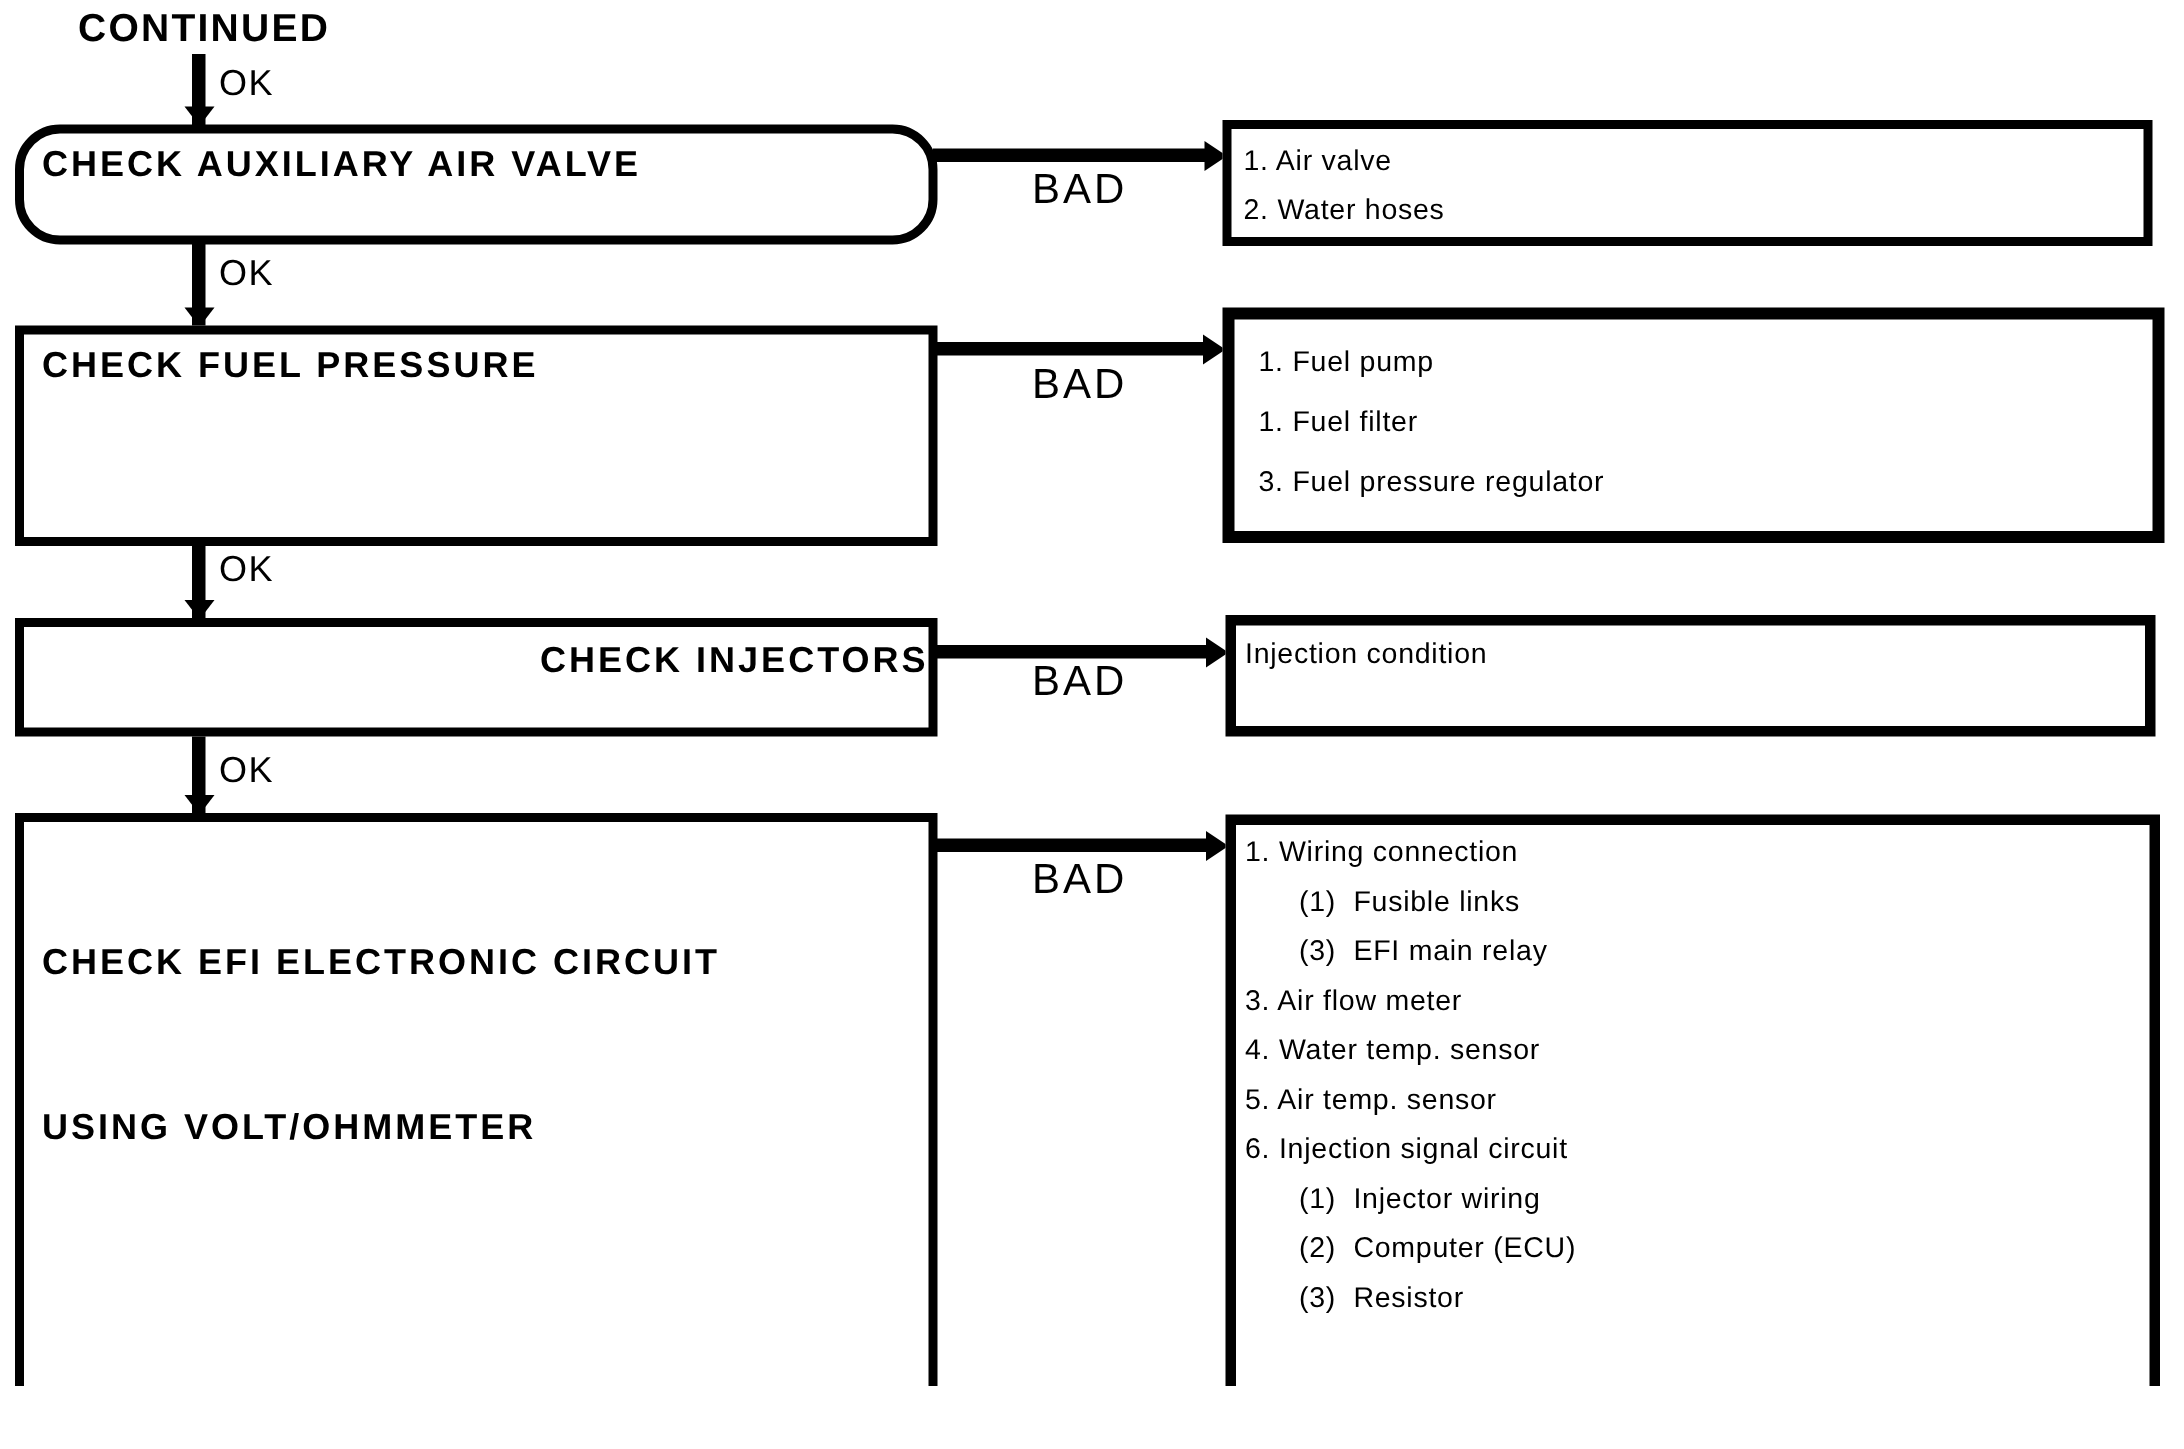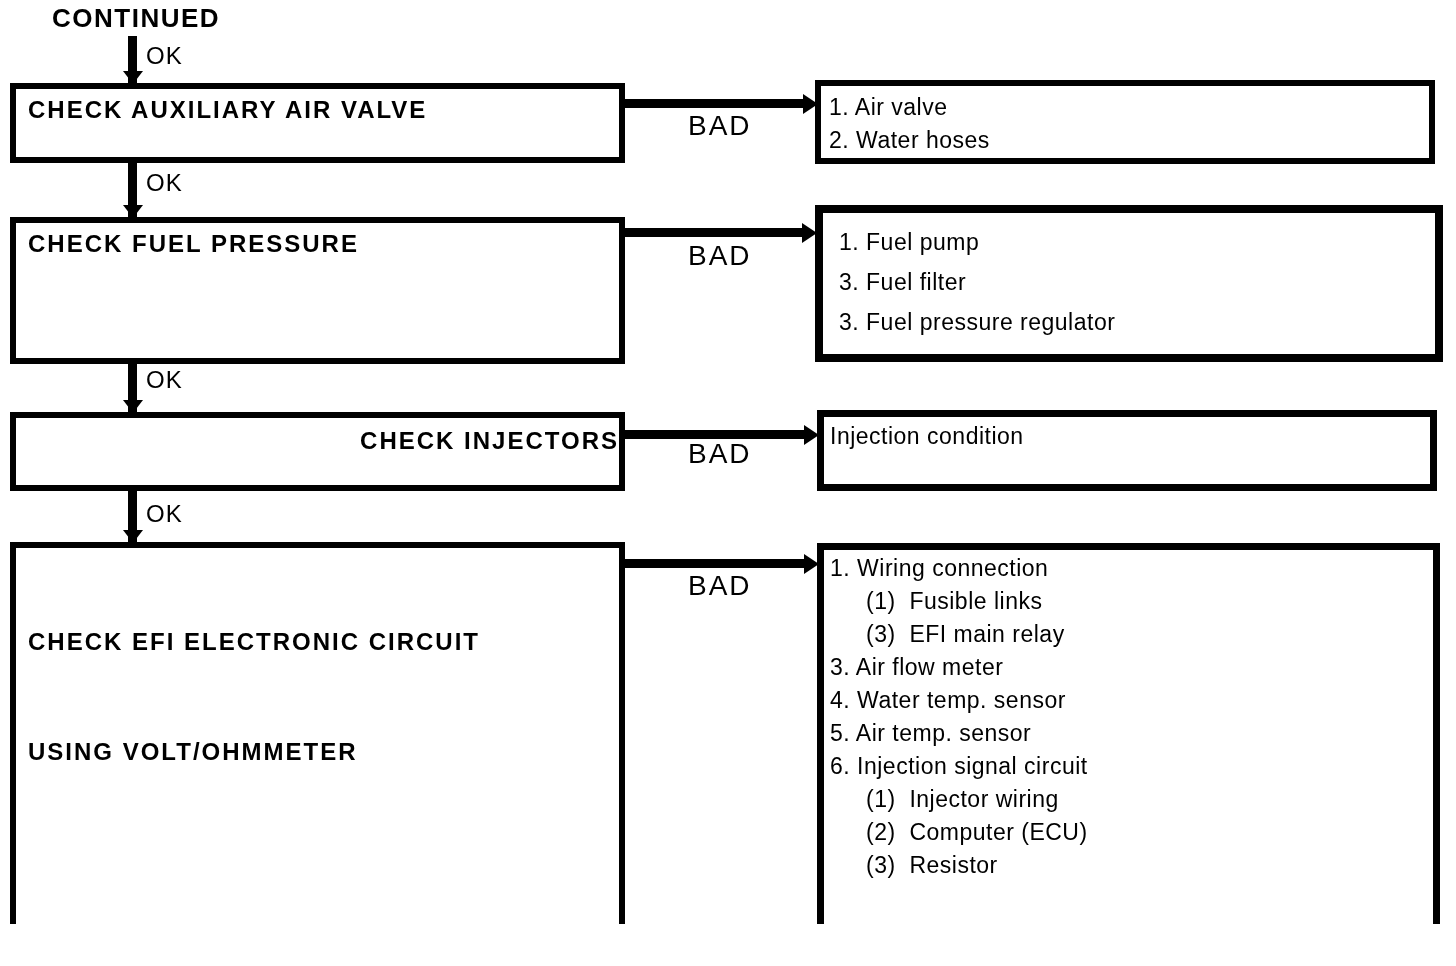--- a/index.html
+++ b/index.html
@@ -57,28 +57,28 @@
     line-height: 33px;
     padding-left: 12px;
   }
   .result-box {
     position: absolute;
     background: #fff;
     box-sizing: border-box;
     border: 6px solid #000;
   }
   .result-line {
-    font-size: 23px;
+    font-size: 19px;
     font-weight: 400;
     letter-spacing: 0.5px;
     white-space: pre-wrap;
   }
 
   
-  .box-l1 { top: 83px;  height: 80px; }
+  .box-l1 { top: 83px;  height: 80px; border-radius: 30px; }
   .box-l1 .check-title { padding-top: 4px; }
   .box-r1 { left: 815px; top: 80px;  width: 620px; height: 84px; }
   .box-r1 .result-line { line-height: 33px; }
   .box-r1 .lines { padding: 5px 0 0 8px; }
 
   
   .box-l2 { top: 217px; height: 147px; }
   .box-l2 .check-title { padding-top: 4px; }
   .box-r2 { left: 815px; top: 205px; width: 628px; height: 157px; border-width: 8px; }
   .box-r2 .result-line { line-height: 40px; }
@@ -200,21 +200,21 @@
 
   <div class="check-box box-l2">
     <div class="check-title">CHECK FUEL PRESSURE</div>
   </div>
   <div class="hline a2"></div>
   <div class="hhead a2h"></div>
   <div class="bad-label bad2">BAD</div>
   <div class="result-box box-r2">
     <div class="lines">
       <div class="result-line">1. Fuel pump</div>
-      <div class="result-line">3. Fuel filter</div>
+      <div class="result-line">1. Fuel filter</div>
       <div class="result-line">3. Fuel pressure regulator</div>
     </div>
   </div>
 
   <div class="check-box box-l3">
     <div class="check-title">CHECK INJECTORS</div>
   </div>
   <div class="hline a3"></div>
   <div class="hhead a3h"></div>
   <div class="bad-label bad3">BAD</div>

